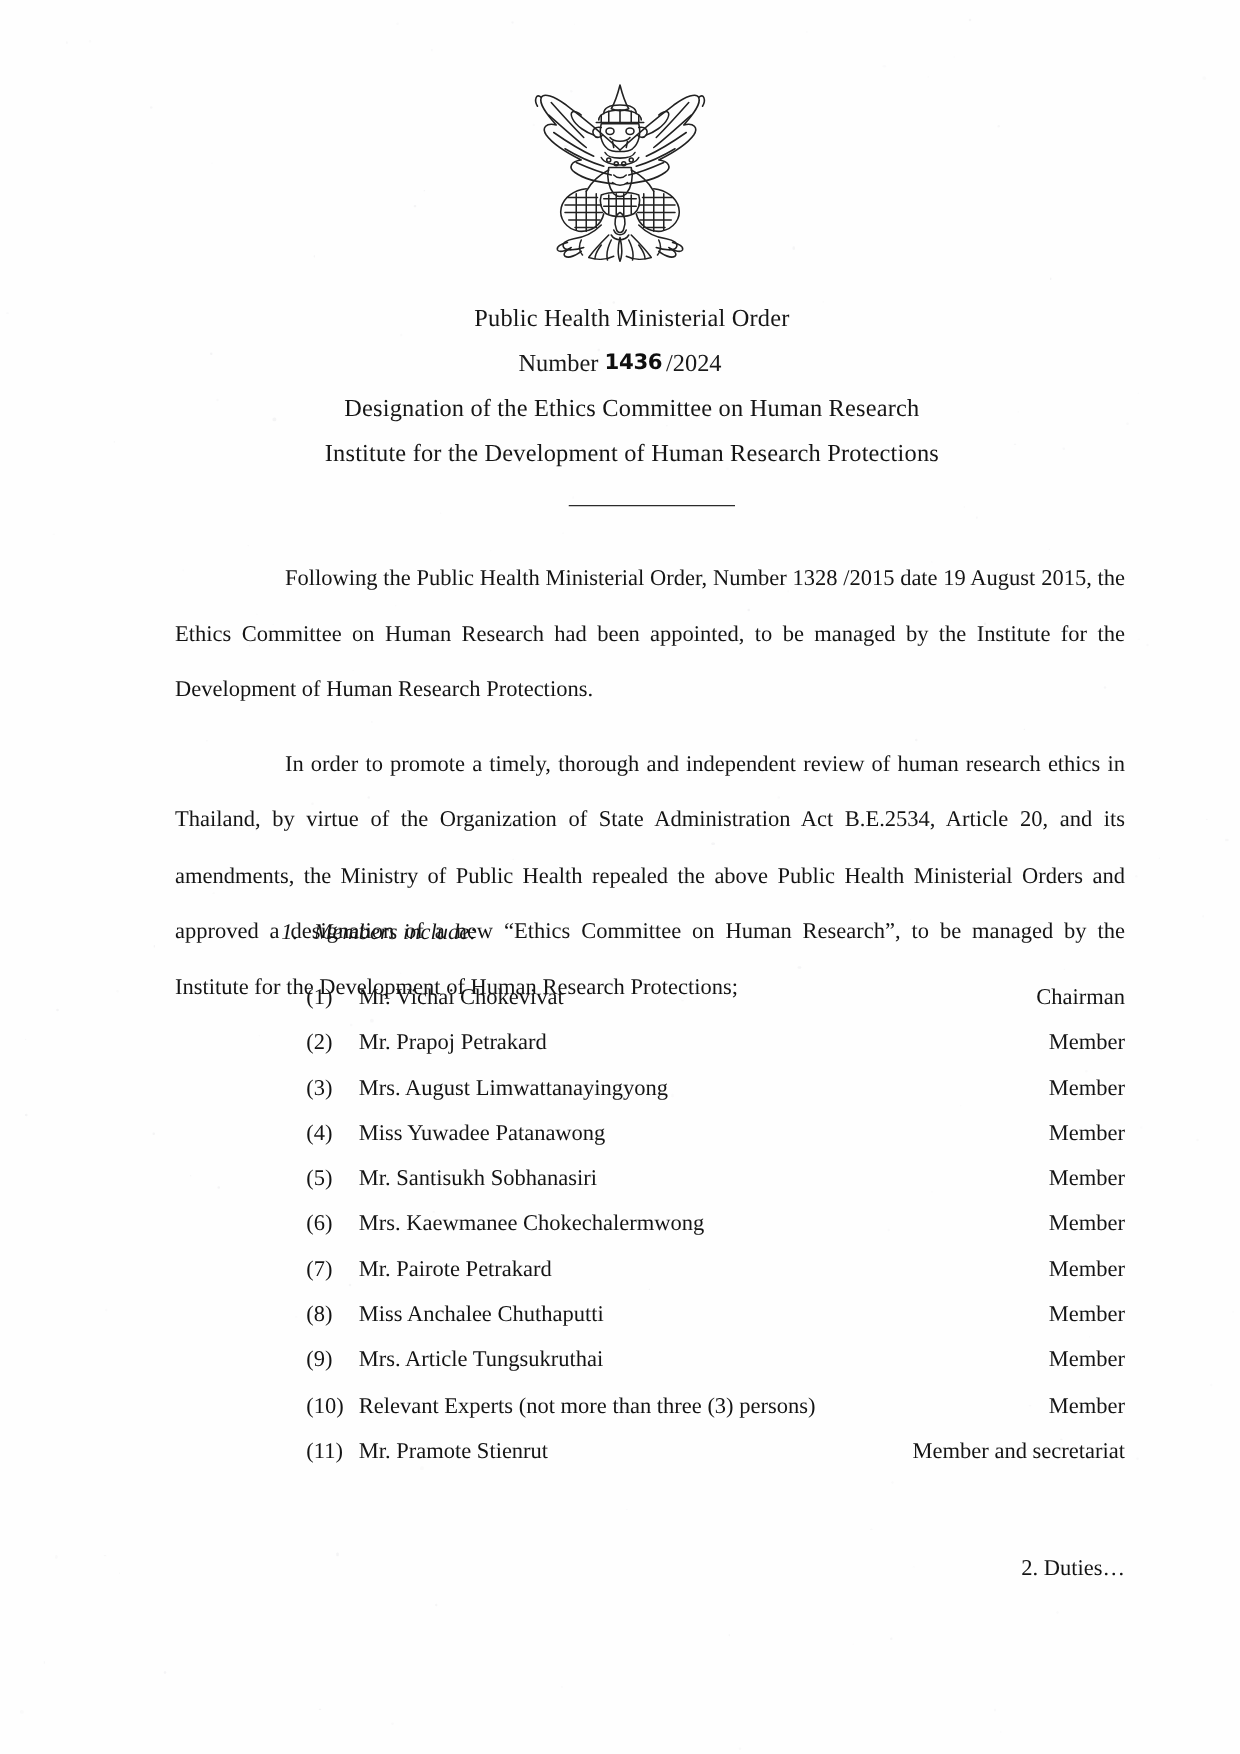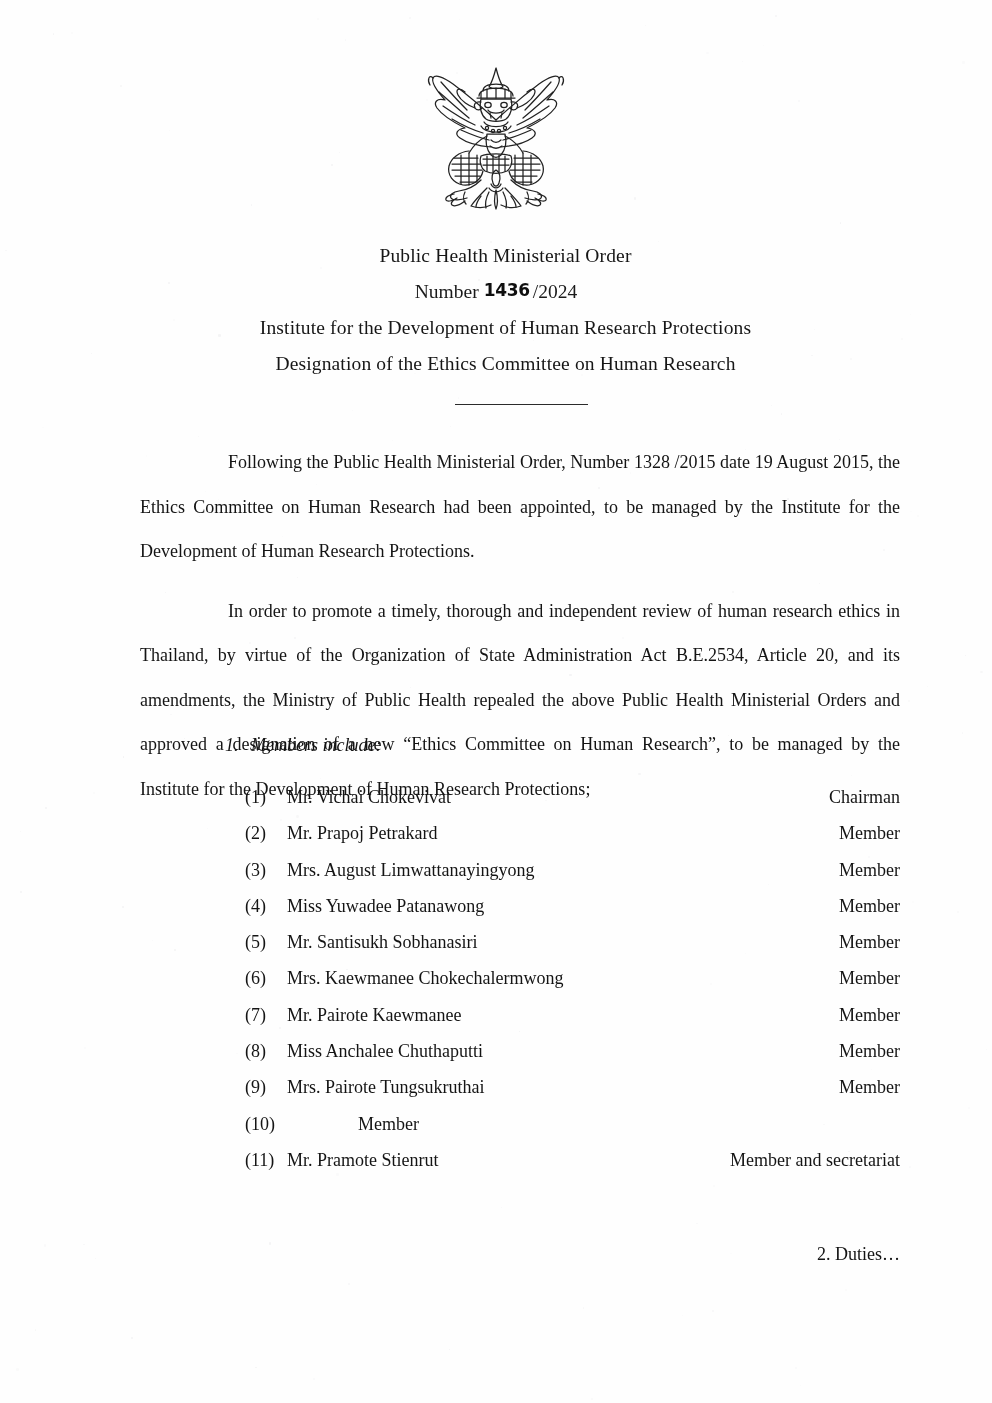--- a/index.html
+++ b/index.html
@@ -412,22 +412,22 @@
         <path d="M90 138 C93 142 95 146 95 149"></path>
       </g>
     </svg>
   </div>
 
   <div class="heading">
     <div class="hline">Public Health Ministerial Order</div>
     <div class="num-line">
       <span>Number</span><span class="num-stamp">1436</span><span>/2024</span>
     </div>
+    <div class="hline">Designation of the Ethics Committee on Human Research</div>
     <div class="hline">Institute for the Development of Human Research Protections</div>
-    <div class="hline">Designation of the Ethics Committee on Human Research</div>
   </div>
 
   <div class="divider"></div>
 
   <div class="body-text">
     <p class="para">Following the Public Health Ministerial Order, Number 1328 /2015 date 19 August 2015, the Ethics Committee on Human Research had been appointed, to be managed by the Institute for the Development of Human Research Protections.</p>
     <p class="para">In order to promote a timely, thorough and independent review of human research ethics in Thailand, by virtue of the Organization of State Administration Act B.E.2534, Article 20, and its amendments, the Ministry of Public Health repealed the above Public Health Ministerial Orders and approved a designation of a new “Ethics Committee on Human Research”, to be managed by the Institute for the Development of Human Research Protections;</p>
   </div>
 
   <div class="list-section">
@@ -460,35 +460,36 @@
           <span class="m-name">Mr. Santisukh Sobhanasiri</span>
           <span class="m-role">Member</span>
         </div>
         <div class="member-row">
           <span class="m-num">(6)</span>
           <span class="m-name">Mrs. Kaewmanee Chokechalermwong</span>
           <span class="m-role">Member</span>
         </div>
         <div class="member-row">
           <span class="m-num">(7)</span>
-          <span class="m-name">Mr. Pairote Kaewmanee</span>
+          <span class="m-name">Mr. Pairote Petrakard</span>
           <span class="m-role">Member</span>
         </div>
         <div class="member-row">
           <span class="m-num">(8)</span>
           <span class="m-name">Miss Anchalee Chuthaputti</span>
           <span class="m-role">Member</span>
         </div>
         <div class="member-row">
           <span class="m-num">(9)</span>
-          <span class="m-name">Mrs. Pairote Tungsukruthai</span>
+          <span class="m-name">Mrs. Article Tungsukruthai</span>
           <span class="m-role">Member</span>
         </div>
         <div class="member-row">
           <span class="m-num">(10)</span>
+          <span class="m-name">Relevant Experts (not more than three (3) persons)</span>
           <span class="m-role">Member</span>
         </div>
         <div class="member-row">
           <span class="m-num">(11)</span>
           <span class="m-name">Mr. Pramote Stienrut</span>
           <span class="m-role">Member and secretariat</span>
         </div>
       </div>
   </div>
 

